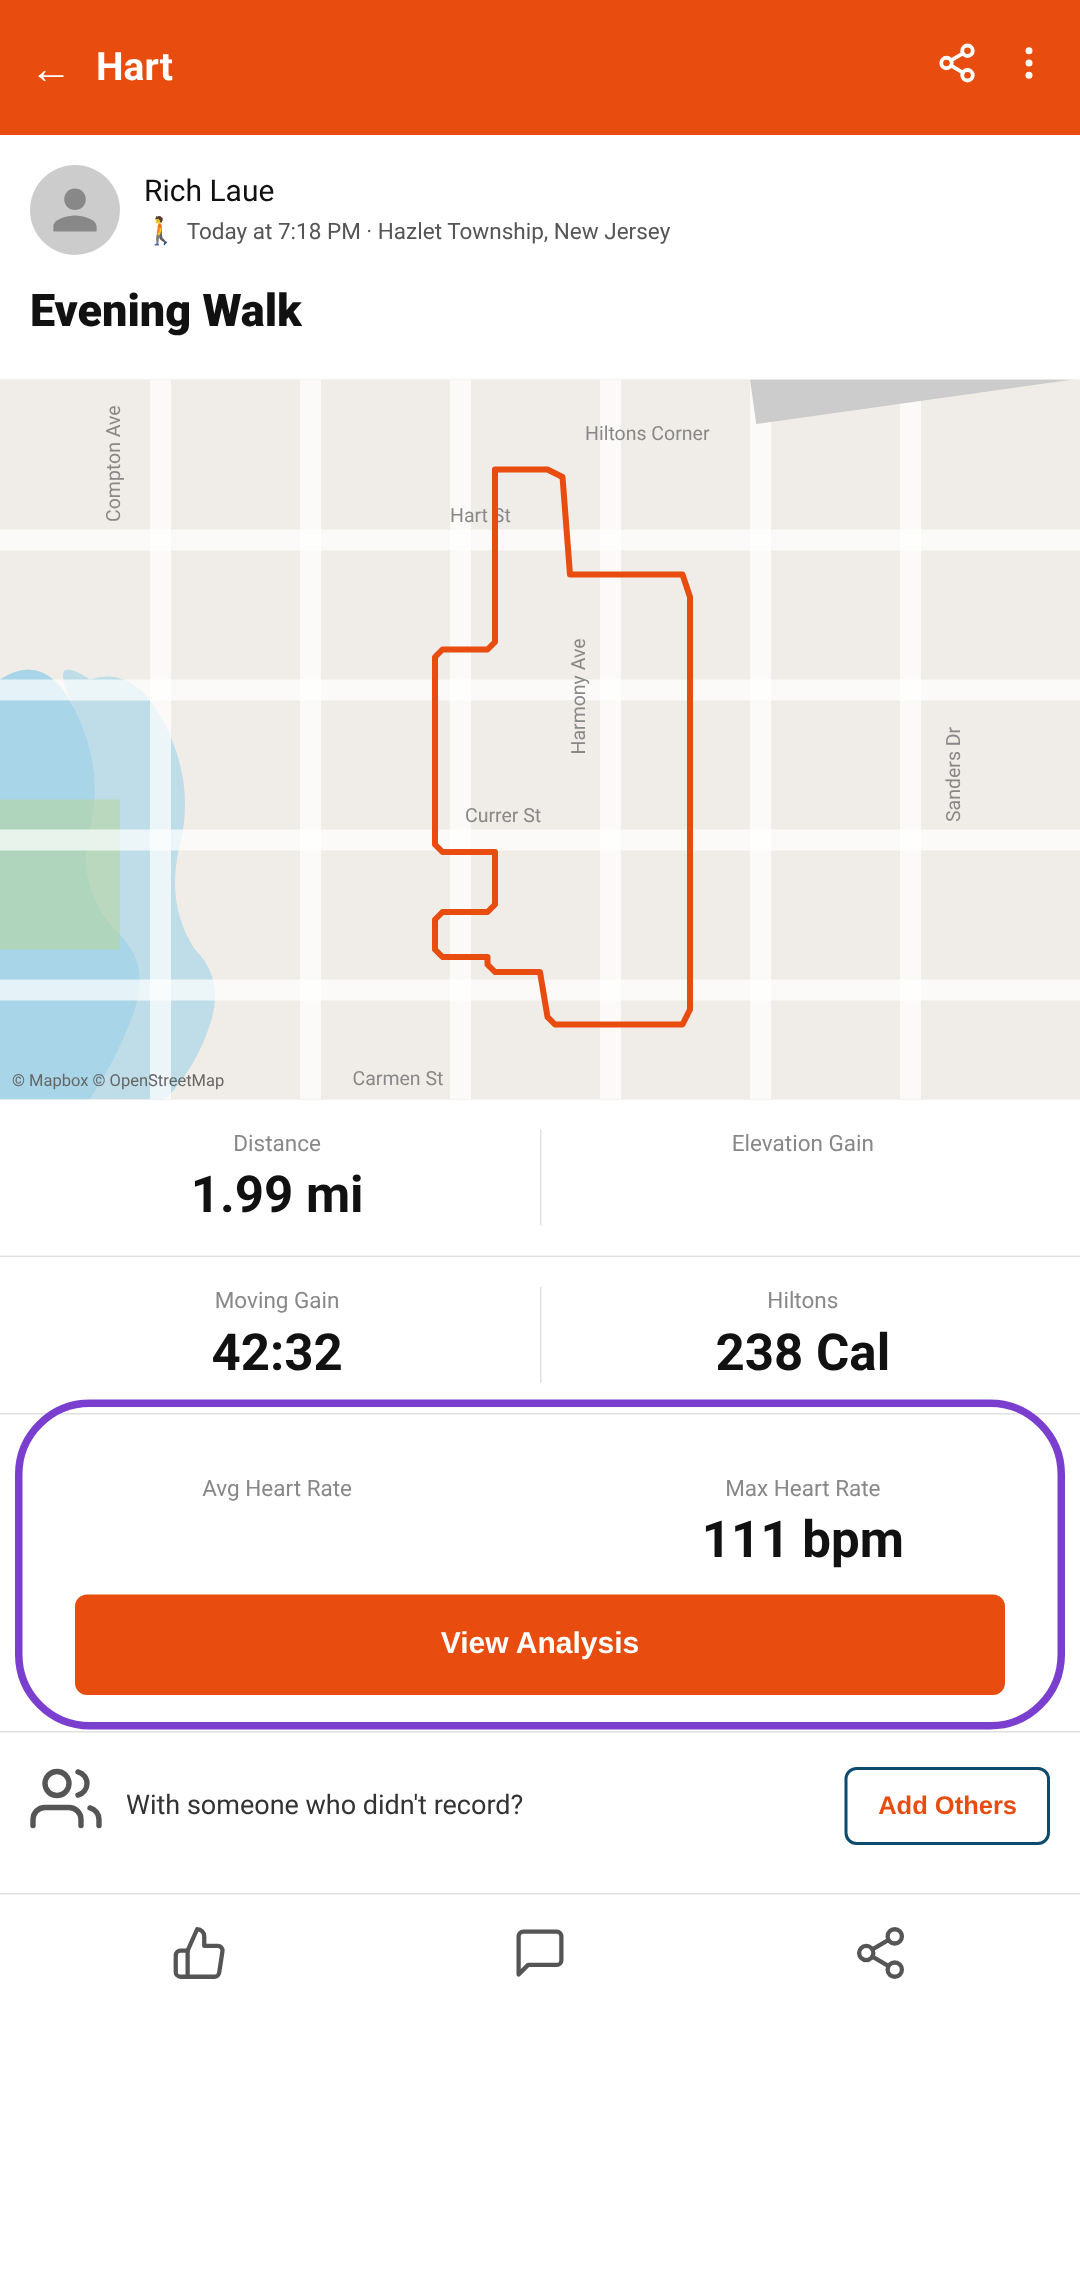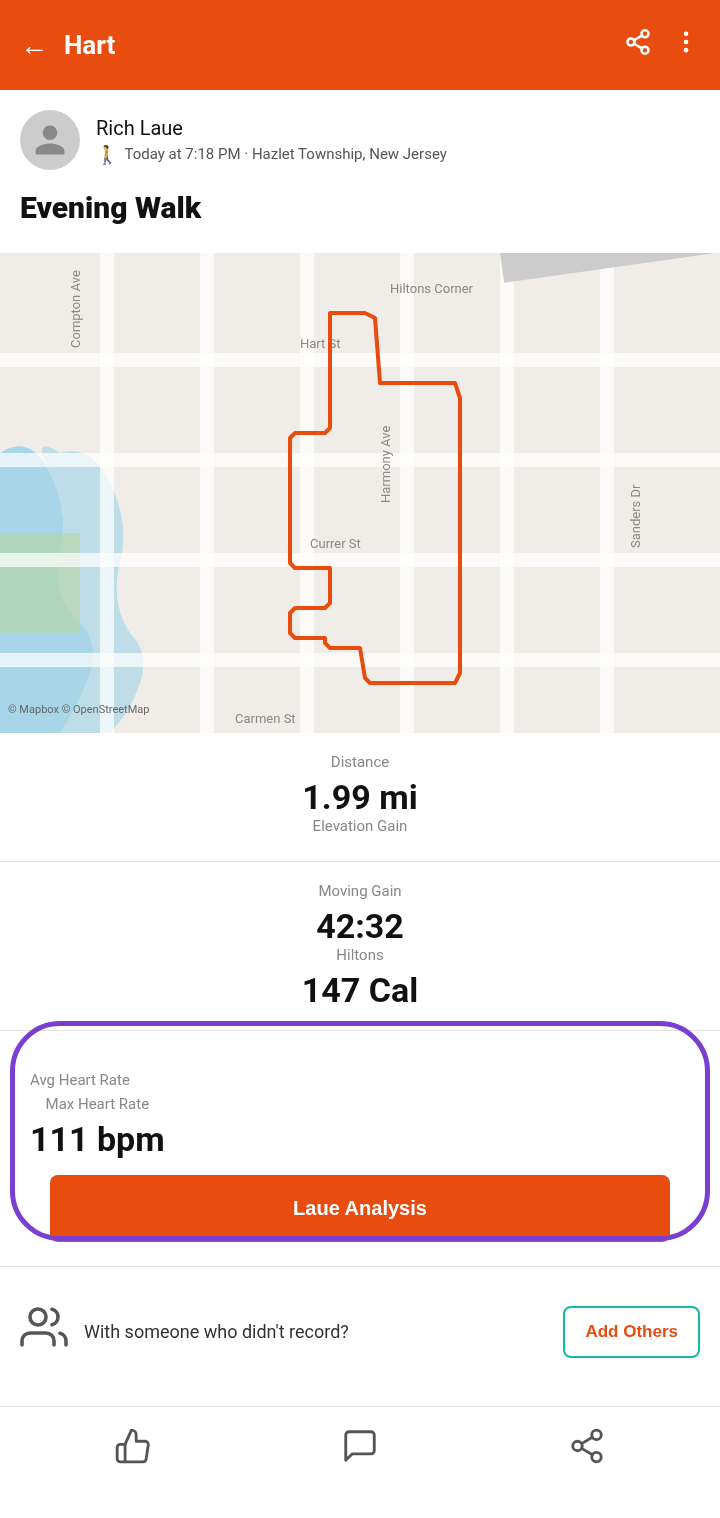--- a/index.html
+++ b/index.html
@@ -102,36 +102,35 @@
     }
     .map-bg {
       width: 100%;
       height: 100%;
       position: absolute;
       top: 0;
       left: 0;
     }
     .map-credit {
       position: absolute;
-      bottom: 17px;
+      bottom: 6px;
       left: 8px;
       font-size: 11px;
       color: #666;
     }
 
     
     .stats-section {
       background: #fff;
     }
     .stats-row {
       display: flex;
       align-items: stretch;
       padding: 20px 30px;
       border-bottom: 1px solid #e0e0e0;
-      flex-direction: column;
     }
     .stat-item {
       flex: 1;
       text-align: center;
     }
     .stat-label {
       font-size: 15px;
       color: #888;
       margin-bottom: 6px;
     }
@@ -180,39 +179,39 @@
       padding: 22px;
       border-radius: 8px;
       border: none;
       cursor: pointer;
     }
 
     
     .add-others-section {
       display: flex;
       align-items: center;
-      padding: 36px 20px;
+      padding: 20px 20px;
       border-top: 1px solid #e0e0e0;
       gap: 16px;
     }
     .add-others-icon {
       font-size: 36px;
       color: #555;
       flex-shrink: 0;
     }
     .add-others-text {
       flex: 1;
       font-size: 18px;
       color: #333;
       line-height: 1.4;
     }
     .add-others-btn {
       background: #fff;
       color: #e84c0e;
-      border: 2px solid #14b8a6;
+      border: 2px solid #0c4a6e;
       padding: 14px 20px;
       border-radius: 8px;
       font-size: 17px;
       font-weight: 600;
       cursor: pointer;
       white-space: nowrap;
     }
 
     
     .bottom-nav {
@@ -323,38 +322,38 @@
   </div>
 
   <div class="stats-row">
     <div class="stat-item">
       <div class="stat-label">Moving Gain</div>
       <div class="stat-value">42:32</div>
     </div>
     <div class="stat-divider"></div>
     <div class="stat-item">
       <div class="stat-label">Hiltons</div>
-      <div class="stat-value">147 Cal</div>
+      <div class="stat-value">238 Cal</div>
     </div>
   </div>
 
   <div class="heart-rate-section">
     <div class="annotation-circle"></div>
     <div class="heart-rate-row stats-row" style="border-bottom: none; padding: 20px 0 0 0;">
       <div class="stat-item">
         <div class="stat-label">Avg Heart Rate</div>
       </div>
       <div class="stat-divider"></div>
       <div class="stat-item">
         <div class="stat-label">Max Heart Rate</div>
         <div class="stat-value">111 bpm</div>
       </div>
     </div>
 
-    <button class="view-analysis-btn">Laue Analysis</button>
+    <button class="view-analysis-btn">View Analysis</button>
   </div>
 </div>
 
 <div class="add-others-section">
   <div class="add-others-icon">
     <svg width="48" height="48" viewBox="0 0 24 24" fill="none" stroke="#555" stroke-width="1.8" stroke-linecap="round" stroke-linejoin="round">
       <path d="M17 21v-2a4 4 0 0 0-4-4H5a4 4 0 0 0-4 4v2"></path>
       <circle cx="9" cy="7" r="4"></circle>
       <path d="M23 21v-2a4 4 0 0 0-3-3.87"></path>
       <path d="M16 3.13a4 4 0 0 1 0 7.75"></path>

